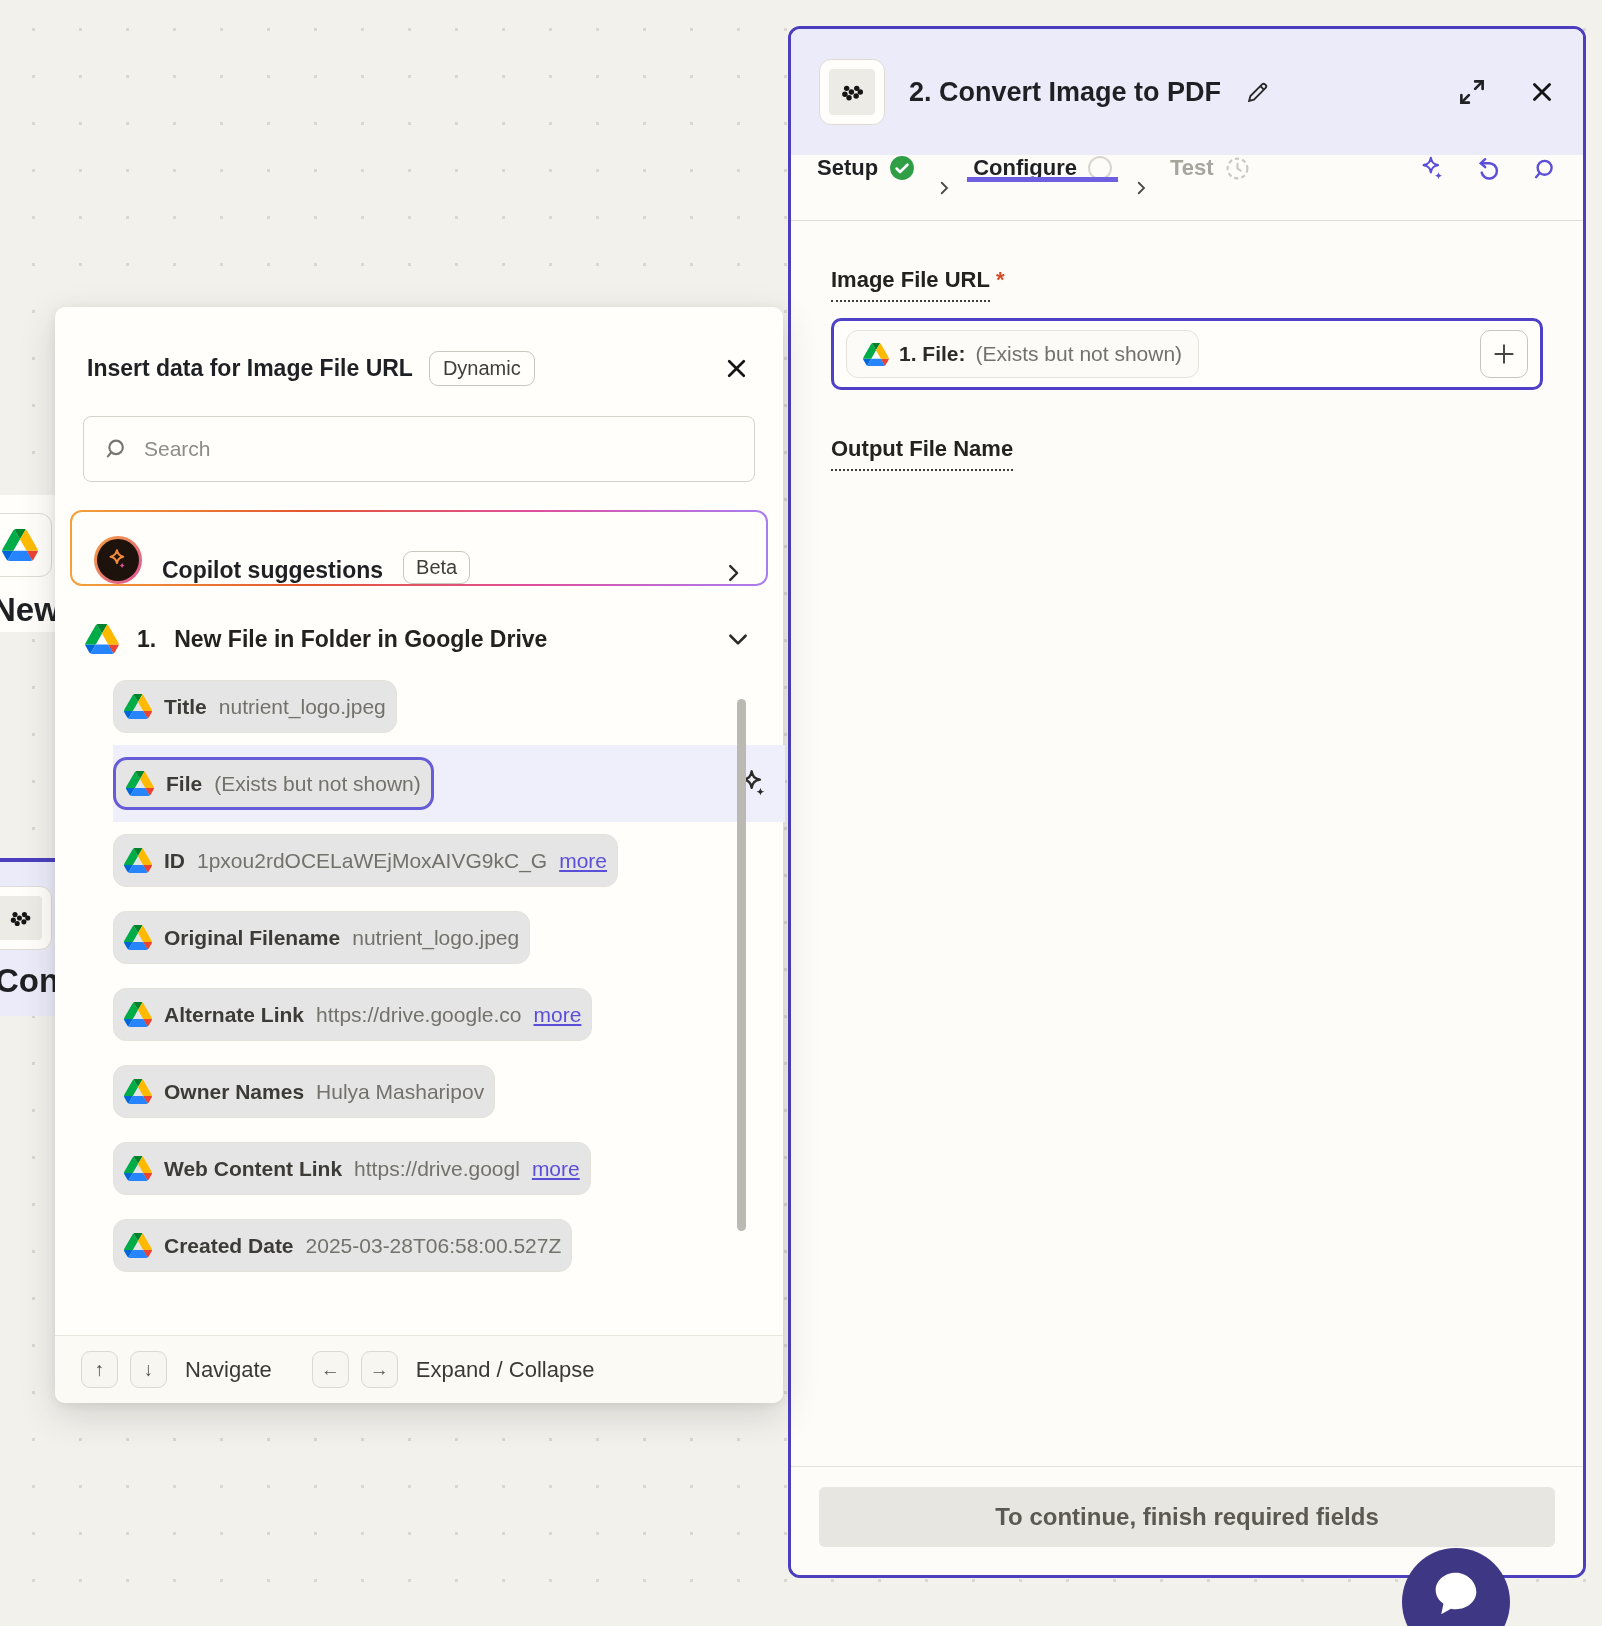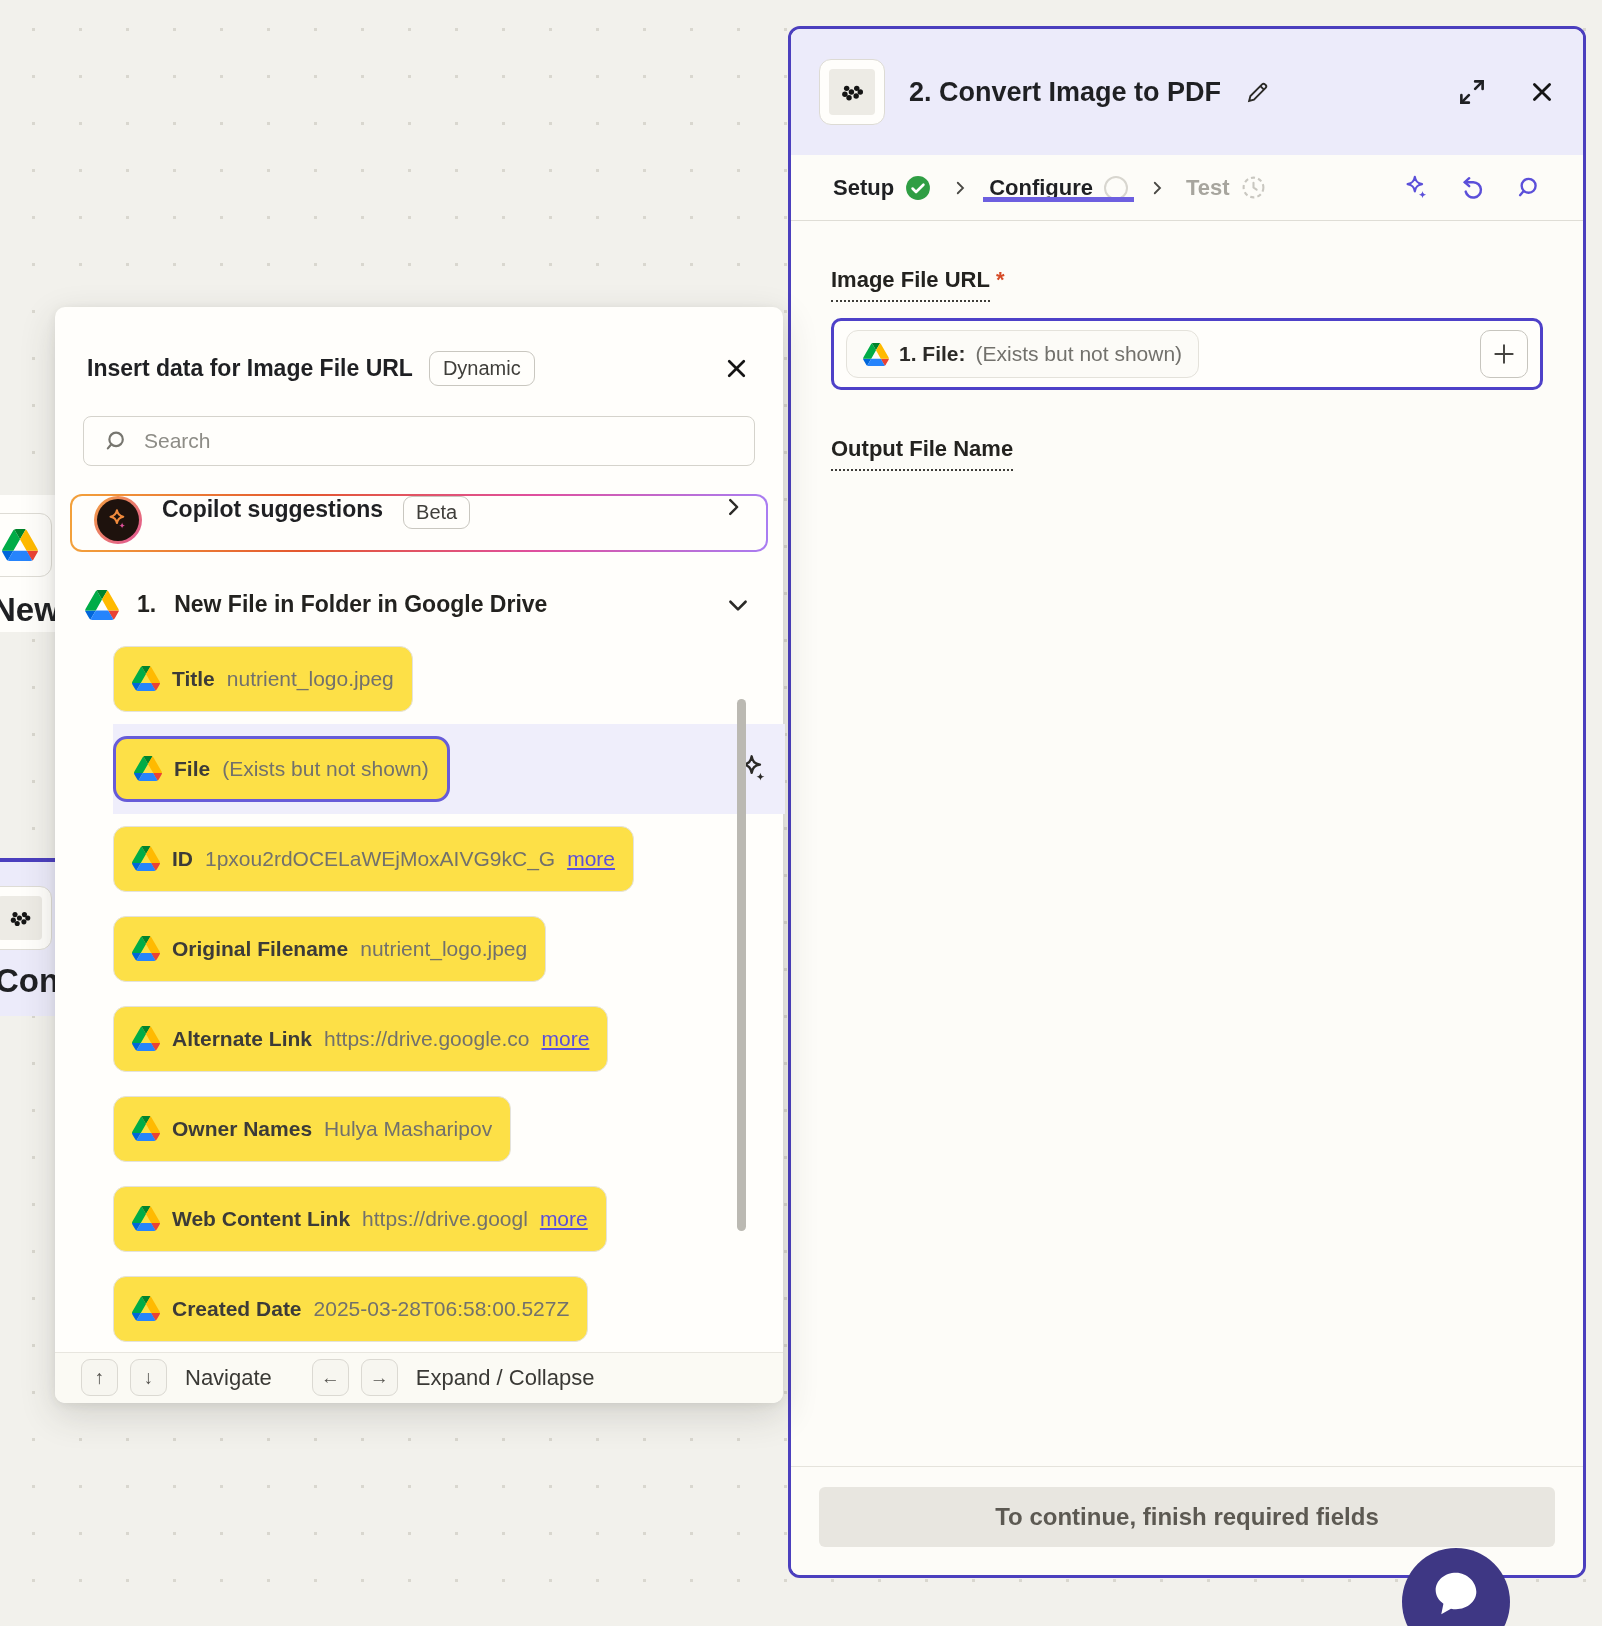--- a/index.html
+++ b/index.html
@@ -33,22 +33,22 @@
   .panel { position:absolute; left:788px; top:26px; width:798px; height:1552px;
     background:#FDFCF8; border:3px solid #4B3FBE; border-radius:12px; }
   .panel-header { height:126px; background:#ECEBFA; border-radius:9px 9px 0 0;
     display:flex; align-items:center; padding:0 28px; gap:24px; }
   .app-iconbox { width:66px; height:66px; background:#FFFEFB; border:1.5px solid #DDDBD4;
     border-radius:12px; display:flex; align-items:center; justify-content:center; flex:none; }
   .panel-title { font-size:27px; font-weight:700; color:#1F2023; white-space:nowrap; }
   .header-right { margin-left:auto; display:flex; align-items:center; gap:42px; }
   .icon-btn { background:none; border:none; cursor:pointer; display:flex; align-items:center; justify-content:center; }
 
-  .tabrow { height:66px; border-bottom:1px solid #DFDDD6; display:flex; align-items:center;
-    padding:0 42px; gap:20px; }
+  .tabrow { height:66px; border-bottom:1px solid #DFDDD6; display:flex; align-items:flex-start;
+    padding:0 26px; gap:20px; }
   .tab { display:flex; align-items:center; gap:11px; font-size:22px; font-weight:700;
     color:#1F2023; position:relative; cursor:pointer; }
   .tab.pending { color:#A7A59E; }
   .tab.current::after { content:""; position:absolute; left:-6px; right:-6px; bottom:-1px;
     height:5px; background:#6D5FE0; }
   .tab-sep { align-self:center; display:flex; }
   .circle-empty { width:24px; height:24px; border:2px solid #D8D6CF; border-radius:50%; background:#FDFCF8; }
   .tab-icons { margin-left:auto; display:flex; align-items:center; gap:28px; }
 
   .panel-body { padding:46px 40px 0 40px; }
@@ -85,39 +85,39 @@
   .badge { border:1.5px solid #C9C7C0; border-radius:9px; padding:5px 13px; font-size:20px;
     color:#3F3E3A; margin-left:16px; background:#FFFEFB; }
   .modal-close { margin-left:auto; }
 
   .searchbox { margin:30px 28px 0 28px; height:66px; border:1.5px solid #D5D3CC; border-radius:8px;
     background:#FFFEFB; display:flex; align-items:center; gap:16px; padding:0 18px; }
 
   .copilot { margin:28px 15px 0 15px; height:76px; border:2px solid transparent; border-radius:12px;
     background:linear-gradient(#FFFEFB,#FFFEFB) padding-box,
       linear-gradient(90deg,#F3A13B,#E4572E,#DF4F9E,#A97DF2) border-box;
-    display:flex; align-items:flex-start; gap:20px; padding:0 22px; cursor:pointer; }
+    display:flex; align-items:flex-end; gap:20px; padding:0 22px; cursor:pointer; }
   .copilot-icon { width:48px; height:48px; border-radius:50%; flex:none;
     background:linear-gradient(135deg,#F3A13B,#E0519B); display:flex; align-items:center; justify-content:center; }
   .copilot-icon-inner { width:42px; height:42px; border-radius:50%; background:#1E120D;
     display:flex; align-items:center; justify-content:center; }
   .copilot-label { font-size:23px; font-weight:700; color:#1F2023; }
   .badge-beta { border:1.5px solid #C9C7C0; border-radius:9px; padding:4px 12px; font-size:20px; color:#3F3E3A; }
   .copilot-chevron { margin-left:auto; }
 
   .section-row { margin:38px 32px 0 30px; display:flex; align-items:center; gap:18px; cursor:pointer; }
   .section-num { font-size:23px; font-weight:700; }
   .section-label { font-size:23px; font-weight:700; }
   .section-chevron { margin-left:auto; }
   .section-row .gd { width:34px; height:30px; }
 
   .items { margin-top:26px; padding:0 50px 10px 58px; display:flex; flex-direction:column; gap:24px; }
   .item-row { display:flex; align-items:center; }
-  .item-pill { height:66px; border:1.5px solid #E4E2DB; border-radius:13px; background:#fde047;
-    display:inline-flex; align-items:center; gap:12px; padding:0 18px; font-size:21px; cursor:pointer; max-width:100%; }
+  .item-pill { height:53px; border:1.5px solid #E4E2DB; border-radius:13px; background:#e5e5e5;
+    display:inline-flex; align-items:center; gap:12px; padding:0 10px; font-size:21px; cursor:pointer; max-width:100%; }
   .item-label { font-weight:700; color:#3C3B38; white-space:nowrap; }
   .item-value { color:#72716C; white-space:nowrap; overflow:hidden; max-width:388px; }
   .more-link { color:#5B4FD9; text-decoration:underline; white-space:nowrap; cursor:pointer; }
   .item-row.selected { background:#EFEEFB; margin:-12px -52px -12px 0; padding:12px 16px 12px 0;
     justify-content:space-between; }
   .item-row.selected .item-pill { border:3px solid #675CD8; border-radius:14px; }
   .scroll-thumb { position:absolute; right:37px; top:392px; width:9px; height:532px;
     background:#BBB9B2; border-radius:5px; cursor:pointer; }
 
   .modal-footer { margin-top:auto; height:68px; border-top:1px solid #E8E6DF; background:#FBFAF4;

